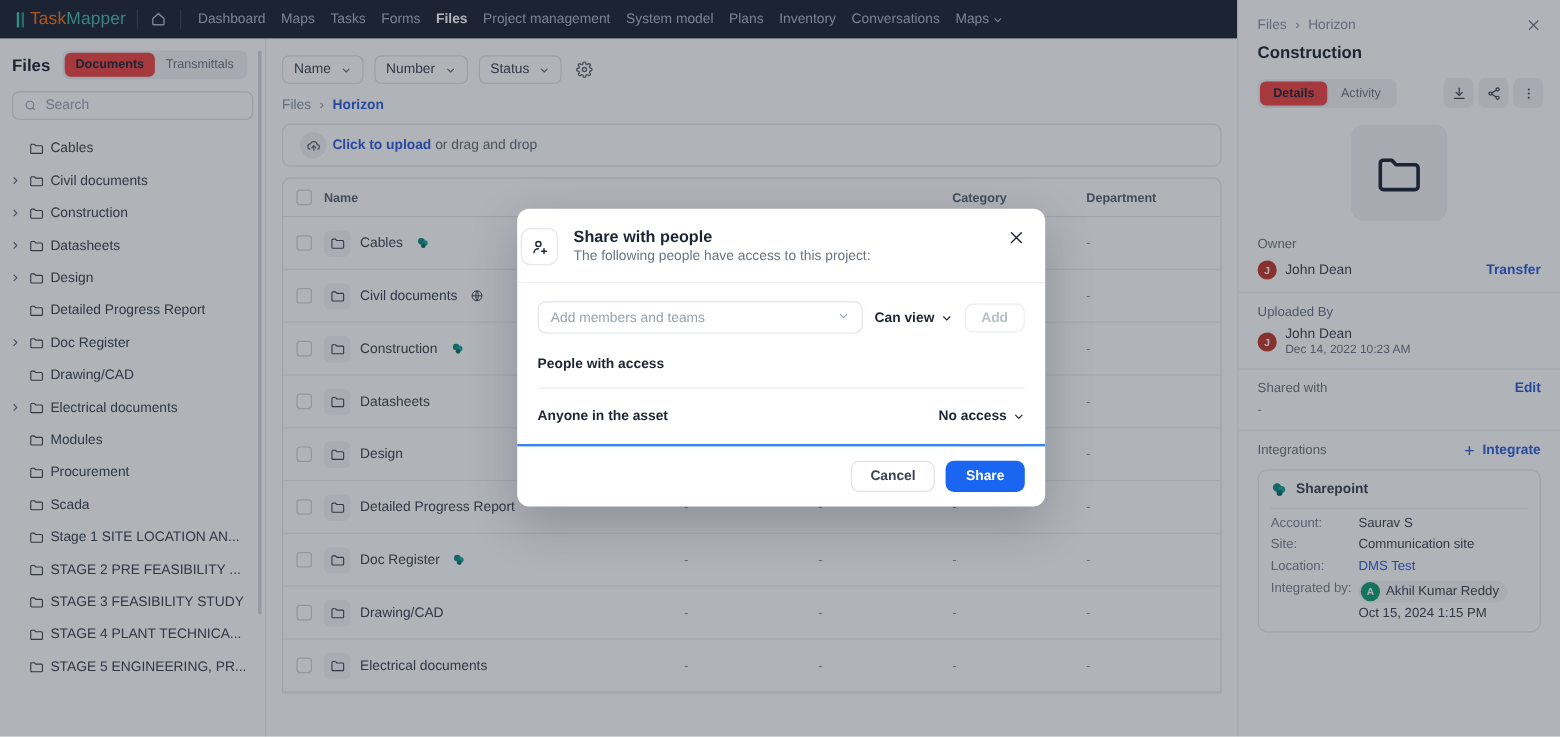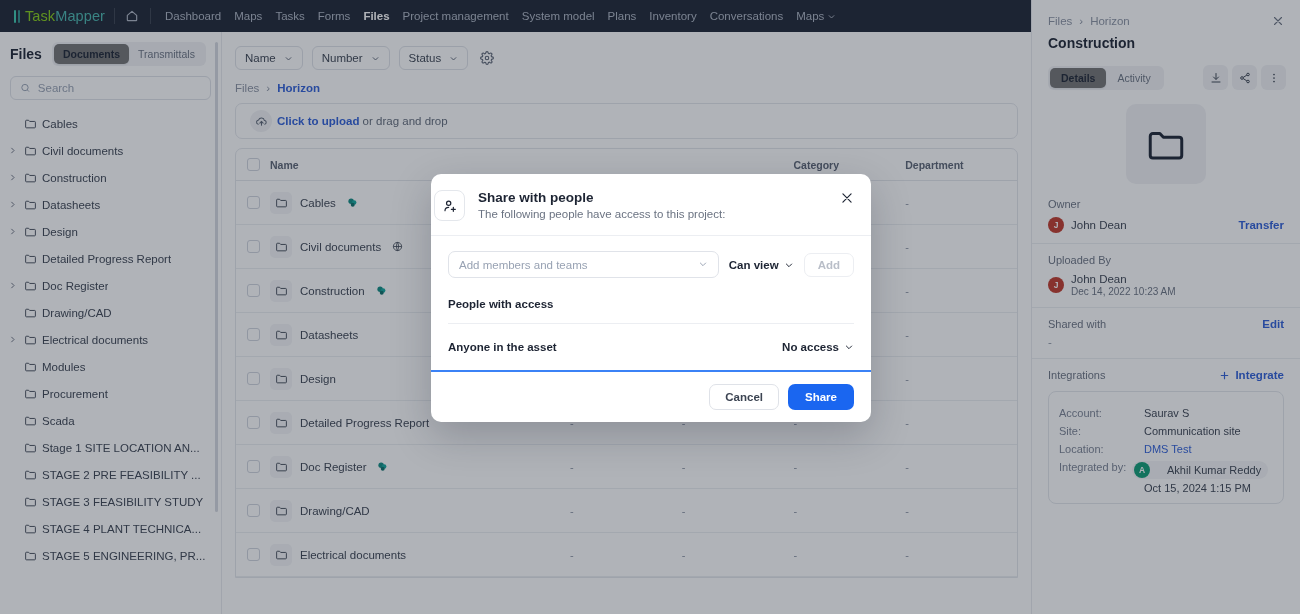--- a/index.html
+++ b/index.html
@@ -16,21 +16,21 @@
     position: absolute; top: 0; left: 0; width: 1300px; height: 32px;
     background: #1d2433; display: flex; align-items: center;
     padding: 0 10px; z-index: 5;
   }
   .logo { display: flex; align-items: center; gap: 5px; margin-left: 4px; }
   .logo-bars { display: flex; gap: 2px; align-items: flex-end; height: 13px; }
   .logo-bars i { display: block; width: 2px; border-radius: 1px; }
   .logo-bars i:nth-child(1) { height: 13px; background: #3cc9b0; }
   .logo-bars i:nth-child(2) { height: 13px; background: #2f8f8a; }
   .logo-text { font-size: 14.5px; letter-spacing: .1px; }
-  .logo-text .t1 { color: #84cc16; }
+  .logo-text .t1 { color: #f97316; }
   .logo-text .t2 { color: #49b6ae; }
   .nav-div { width: 1px; height: 16px; background: #39414f; margin: 0 9px; }
   .home-btn {
     width: 17px; height: 17px; display: flex; align-items: center; justify-content: center;
   }
   .nav-links { display: flex; align-items: center; gap: 13px; margin-left: 5px; }
   .nav-link { font-size: 11.5px; color: #aeb6c4; white-space: nowrap; }
   .nav-link.active { color: #ffffff; font-weight: bold; }
   .nav-more { display: flex; align-items: center; gap: 3px; font-size: 11.5px; color: #aeb6c4; }
   .topnav-right { margin-left: auto; display: flex; align-items: center; gap: 10px; padding-right: 4px; }
@@ -43,21 +43,21 @@
 
   
   .leftpanel {
     position: absolute; top: 32px; left: 0; width: 222px; height: 582px;
     background: #fff; border-right: 1px solid #e8eaee;
   }
   .files-head { display: flex; align-items: center; gap: 10px; padding: 10px 10px 6px 10px; }
   .files-title { font-size: 14px; font-weight: bold; color: #1d2433; }
   .seg { display: flex; background: #f1f2f5; border-radius: 6px; padding: 2px; }
   .seg-btn { font-size: 10.5px; color: #6b7382; padding: 4px 9px; border-radius: 5px; white-space: nowrap; }
-  .seg-btn.active { background: #737373; color: #1d2433; font-weight: bold; box-shadow: 0 1px 2px rgba(16,24,40,.08); }
+  .seg-btn.active { background: #ef4444; color: #1d2433; font-weight: bold; box-shadow: 0 1px 2px rgba(16,24,40,.08); }
   .search-wrap { padding: 4px 10px 8px 10px; }
   .search-box {
     display: flex; align-items: center; gap: 7px;
     border: 1px solid #dfe2e8; border-radius: 6px; padding: 5px 9px;
   }
   .search-box input {
     border: none; outline: none; font-size: 11.5px; color: #475467;
     font-family: "Liberation Sans", sans-serif; width: 100%; background: transparent;
   }
   .search-box input::placeholder { color: #98a2b3; }
@@ -126,21 +126,21 @@
   .av.green { background: #0f9d76; }
   .rp-val { font-size: 11.5px; color: #3c4452; }
   .rp-link { margin-left: auto; font-size: 11.5px; color: #2f5fd8; font-weight: bold; }
   .rp-sub { font-size: 10px; color: #6b7382; margin-top: 1px; }
   .rp-head { display: flex; align-items: center; }
   .integ-card { margin: 10px 16px 0 16px; border: 1px solid #e4e7ec; border-radius: 8px; padding: 9px 10px; }
   .integ-top { display: flex; align-items: center; gap: 7px; padding-bottom: 8px; border-bottom: 1px solid #eceef2; }
   .integ-name { font-size: 11.5px; color: #3c4452; font-weight: bold; }
   .kv { display: flex; margin-top: 6px; font-size: 11px; align-items: flex-start; }
   .kv .k { flex: 0 0 73px; color: #7a8293; }
-  .kv .v { color: #3c4452; margin-left: 12px; }
+  .kv .v { color: #3c4452; }
   .kv .v.link { color: #2f5fd8; }
   .chip-user { display: inline-flex; align-items: center; gap: 5px; background: #f4f5f7; border-radius: 9px; padding: 1px 7px 1px 2px; }
 
   
   .scrim { position: absolute; inset: 0; background: rgba(29,36,51,.35); z-index: 20; }
   .modal {
     position: absolute; left: 431px; top: 174px; width: 440px;
     background: #fff; border-radius: 10px; z-index: 30;
     box-shadow: 0 14px 40px rgba(16,24,40,.22);
   }
@@ -751,20 +751,28 @@
         <span class="rp-link" style="display:flex;align-items:center;gap:5px;">
           <svg width="11" height="11" viewBox="0 0 24 24" fill="none" stroke="#2f5fd8" stroke-width="2.6" stroke-linecap="round">
               <path d="M12 5v14M5 12h14"></path>
             </svg>
           <span>Integrate</span>
         </span>
       </div>
     </div>
 
     <div class="integ-card">
+      <div class="integ-top">
+        <svg width="14" height="14" viewBox="0 0 24 24">
+            <circle cx="9" cy="9" r="6" fill="#0f8a82"></circle>
+            <circle cx="15.5" cy="12" r="5" fill="#12a79c"></circle>
+            <circle cx="12.5" cy="17" r="4.3" fill="#0b6e68"></circle>
+          </svg>
+        <span class="integ-name">Sharepoint</span>
+      </div>
       <div class="kv">
         <span class="k">Account:</span>
         <span class="v">Saurav S</span>
       </div>
       <div class="kv">
         <span class="k">Site:</span>
         <span class="v">Communication site</span>
       </div>
       <div class="kv">
         <span class="k">Location:</span>

